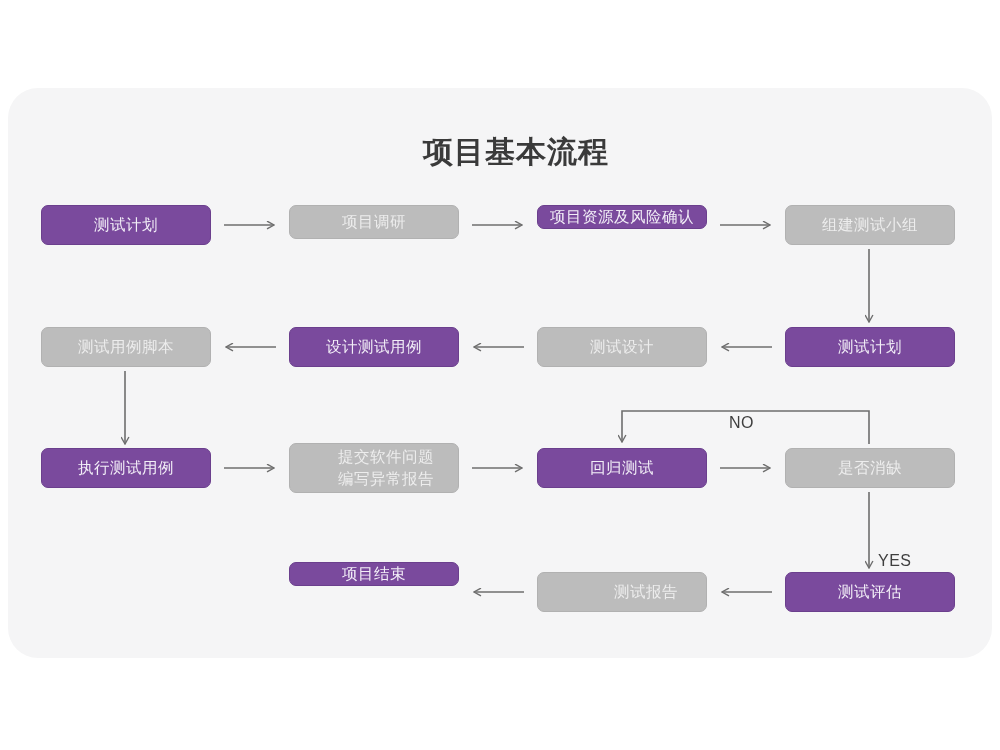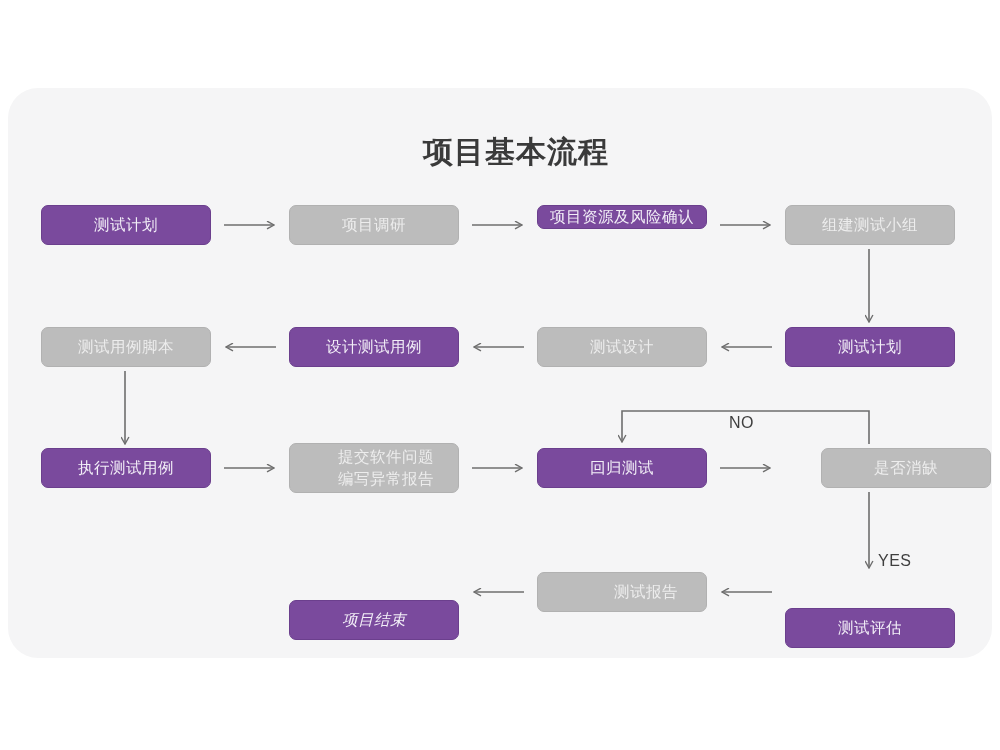--- a/index.html
+++ b/index.html
@@ -124,21 +124,21 @@
 
     <line x1="869" y1="492" x2="869" y2="568" stroke="#6e6e6e" stroke-width="1.6" marker-end="url(#arrowD)"></line>
 
     <line x1="772" y1="592" x2="722" y2="592" stroke="#6e6e6e" stroke-width="1.5" marker-end="url(#arrowL)"></line>
     <line x1="524" y1="592" x2="474" y2="592" stroke="#6e6e6e" stroke-width="1.5" marker-end="url(#arrowL)"></line>
   </svg>
 
   <div class="node purple" style="left:41px; top:205px; width:170px; height:40px;">
     <span class="label">测试计划</span>
   </div>
-  <div class="node gray" style="left:289px; top:205px; width:170px; height:40px;">
+  <div class="node gray" style="left:289px; top:205px; width:170px; height:34px;">
     <span class="label">项目调研</span>
   </div>
   <div class="node purple" style="left:537px; top:205px; width:170px; height:24px;align-items:center;">
     <span class="label">项目资源及风险确认</span>
   </div>
   <div class="node gray" style="left:785px; top:205px; width:170px; height:40px;">
     <span class="label">组建测试小组</span>
   </div>
 
   <div class="node gray" style="left:41px; top:327px; width:170px; height:40px;">
@@ -157,30 +157,30 @@
   <div class="node purple" style="left:41px; top:448px; width:170px; height:40px;">
     <span class="label">执行测试用例</span>
   </div>
   <div class="node gray" style="left:289px; top:443px; width:170px; height:50px;padding-left:24px;">
     <span class="label">提交软件问题
 编写异常报告</span>
   </div>
   <div class="node purple" style="left:537px; top:448px; width:170px; height:40px;">
     <span class="label">回归测试</span>
   </div>
-  <div class="node gray" style="left:785px; top:448px; width:170px; height:40px;margin-left:36px;">
+  <div class="node gray" style="left:785px; top:448px; width:170px; height:40px;">
     <span class="label">是否消缺</span>
   </div>
 
-  <div class="node purple" style="left:289px; top:600px; width:170px; height:40px;font-style:italic;">
+  <div class="node purple" style="left:289px; top:562px; width:170px; height:24px;">
     <span class="label">项目结束</span>
   </div>
   <div class="node gray" style="left:537px; top:572px; width:170px; height:40px;padding-left:48px;">
     <span class="label">测试报告</span>
   </div>
-  <div class="node purple" style="left:785px; top:572px; width:170px; height:40px;margin-top:36px;">
+  <div class="node purple" style="left:785px; top:572px; width:170px; height:40px;">
     <span class="label">测试评估</span>
   </div>
 
   <div class="edge-label" style="left:729px; top:414px;">NO</div>
   <div class="edge-label" style="left:878px; top:552px;">YES</div>
 
 </div>
 
 </body></html>

